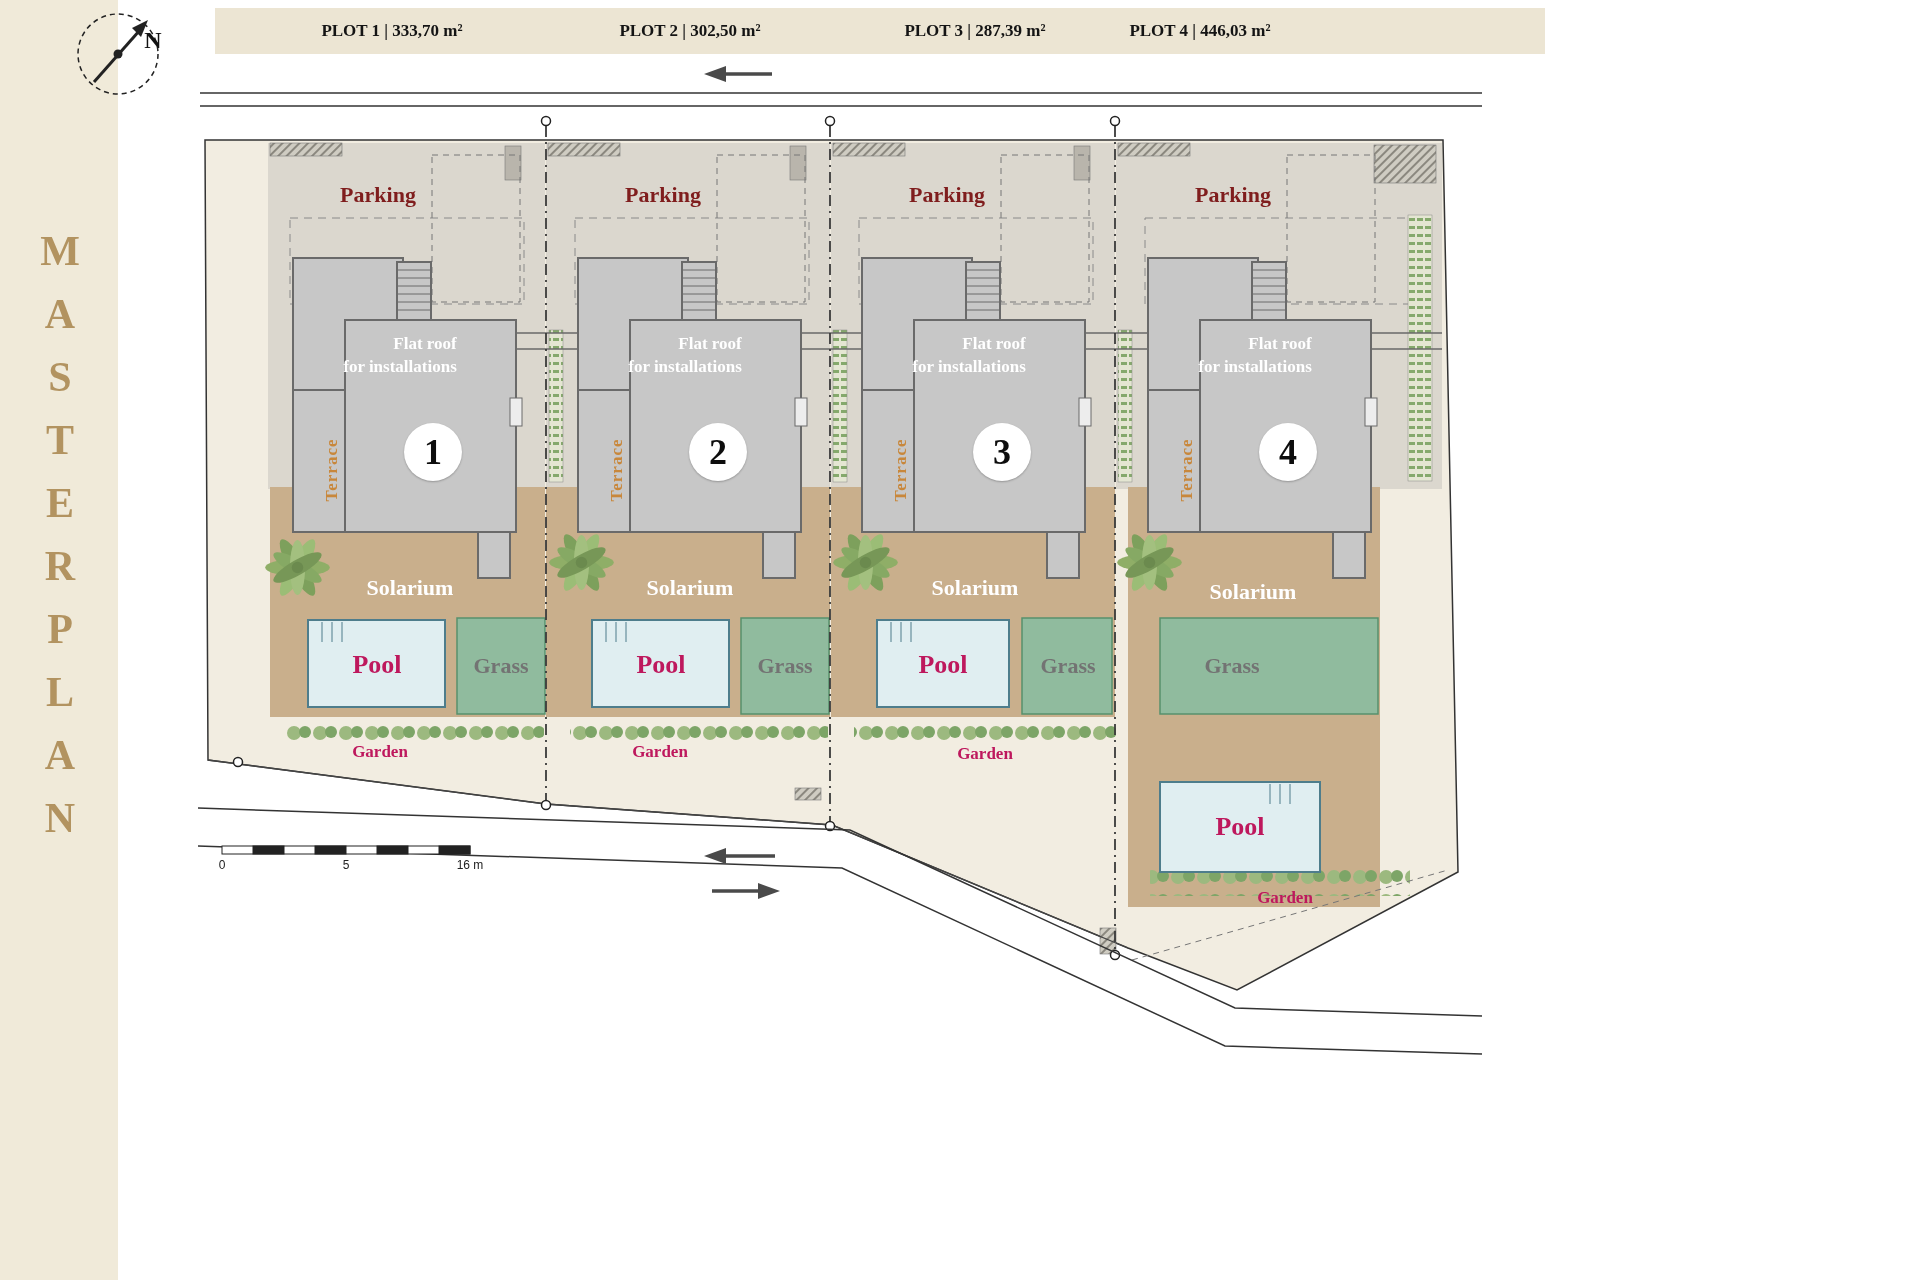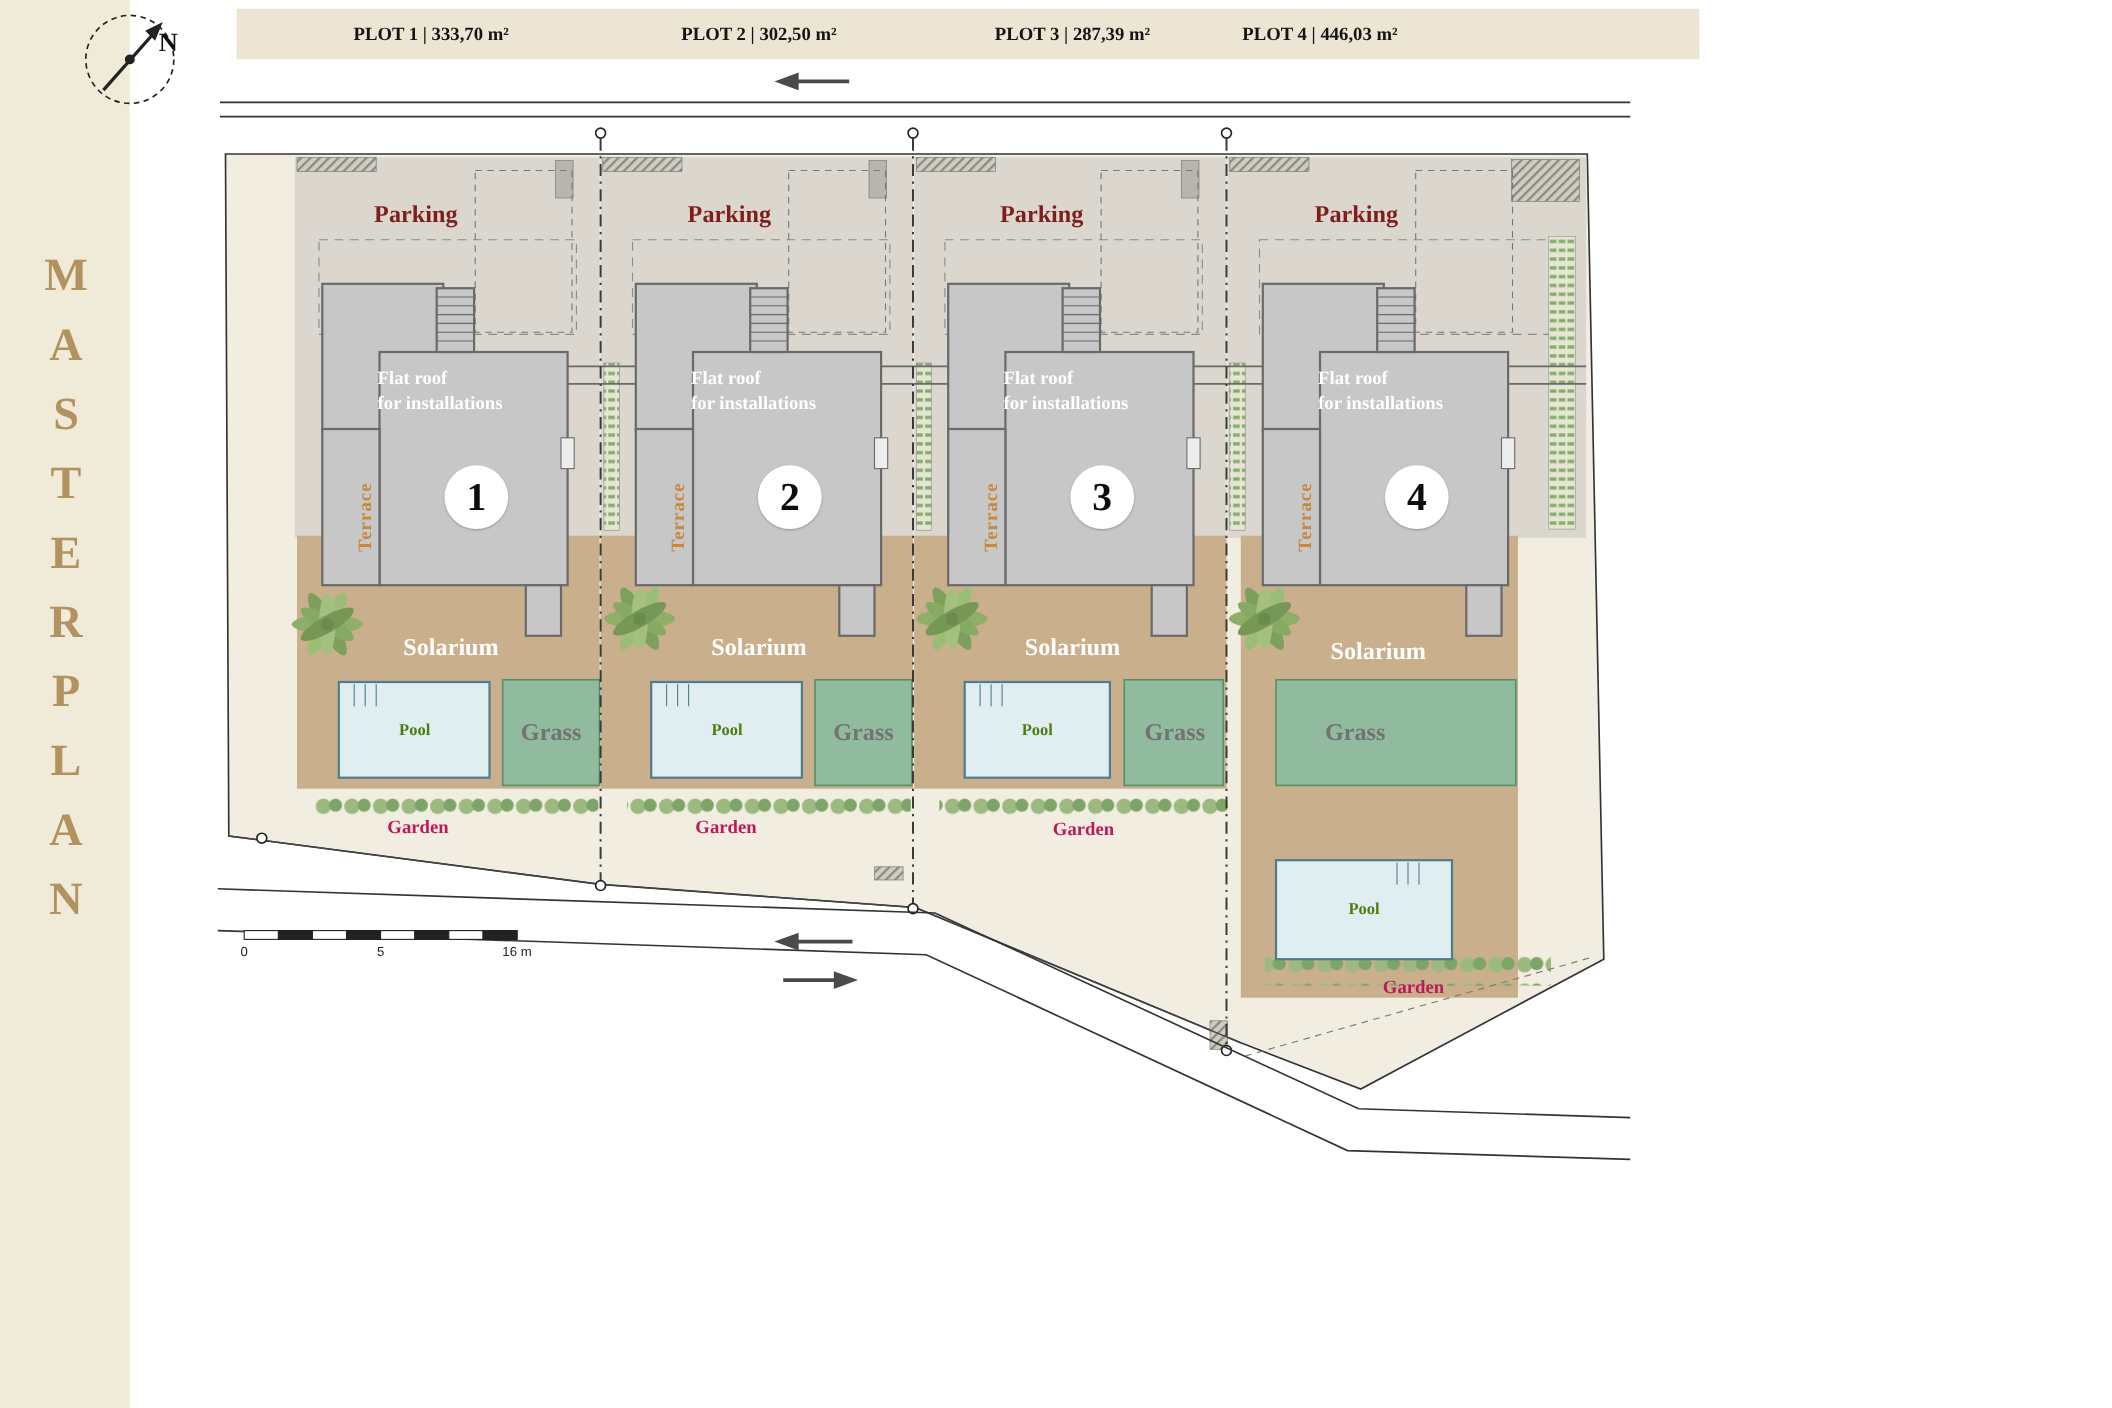--- a/index.html
+++ b/index.html
@@ -9,25 +9,25 @@
   .side-strip{position:absolute;left:0;top:0;width:118px;height:1280px;background:#f0ead9;}
   .vertical-title{position:absolute;left:36px;top:228px;height:600px;
       writing-mode:vertical-lr;text-orientation:upright;letter-spacing:17px;
       font-size:42px;font-weight:bold;color:#b29360;}
   
   .header-bar{position:absolute;left:215px;top:8px;width:1330px;height:46px;background:#ece5d3;}
   .hdr-lbl{position:absolute;top:31px;transform:translate(-50%,-50%);font-size:17px;font-weight:bold;color:#141414;white-space:nowrap;}
   
   .lbl{position:absolute;transform:translate(-50%,-50%);font-weight:bold;white-space:nowrap;}
   .parking-lbl{font-size:22px;color:#7f1d1d;}
-  .flatroof-lbl{font-size:17px;color:#ffffff;text-align:left;line-height:1.35;}
+  .flatroof-lbl{font-size:17px;color:#ffffff;text-align:right;line-height:1.35;}
   .terrace-lbl{position:absolute;transform:translate(-50%,-50%) rotate(-90deg);font-weight:bold;
       font-size:17px;color:#c8873b;letter-spacing:1px;white-space:nowrap;}
   .solarium-lbl{font-size:22px;color:#ffffff;}
-  .pool-lbl{font-size:15px;color:#4d7c0f;}
+  .pool-lbl{font-size:26px;color:#be185d;}
   .grass-lbl{font-size:22px;color:#737373;}
   .garden-lbl{font-size:17px;color:#be185d;}
   .num-circle{position:absolute;width:58px;height:58px;border-radius:50%;background:#ffffff;
       transform:translate(-50%,-50%);display:flex;align-items:center;justify-content:center;
       font-size:36px;font-weight:bold;color:#0d0d0d;box-shadow:0 1px 2px rgba(0,0,0,.25);}
   .north-lbl{position:absolute;transform:translate(-50%,-50%);font-size:24px;font-weight:bold;color:#111;}
   .scale-lbl{position:absolute;transform:translate(-50%,0);font-family:"Liberation Sans",sans-serif;
       font-size:12px;color:#222;}
   svg{position:absolute;left:0;top:0;}
 </style>

